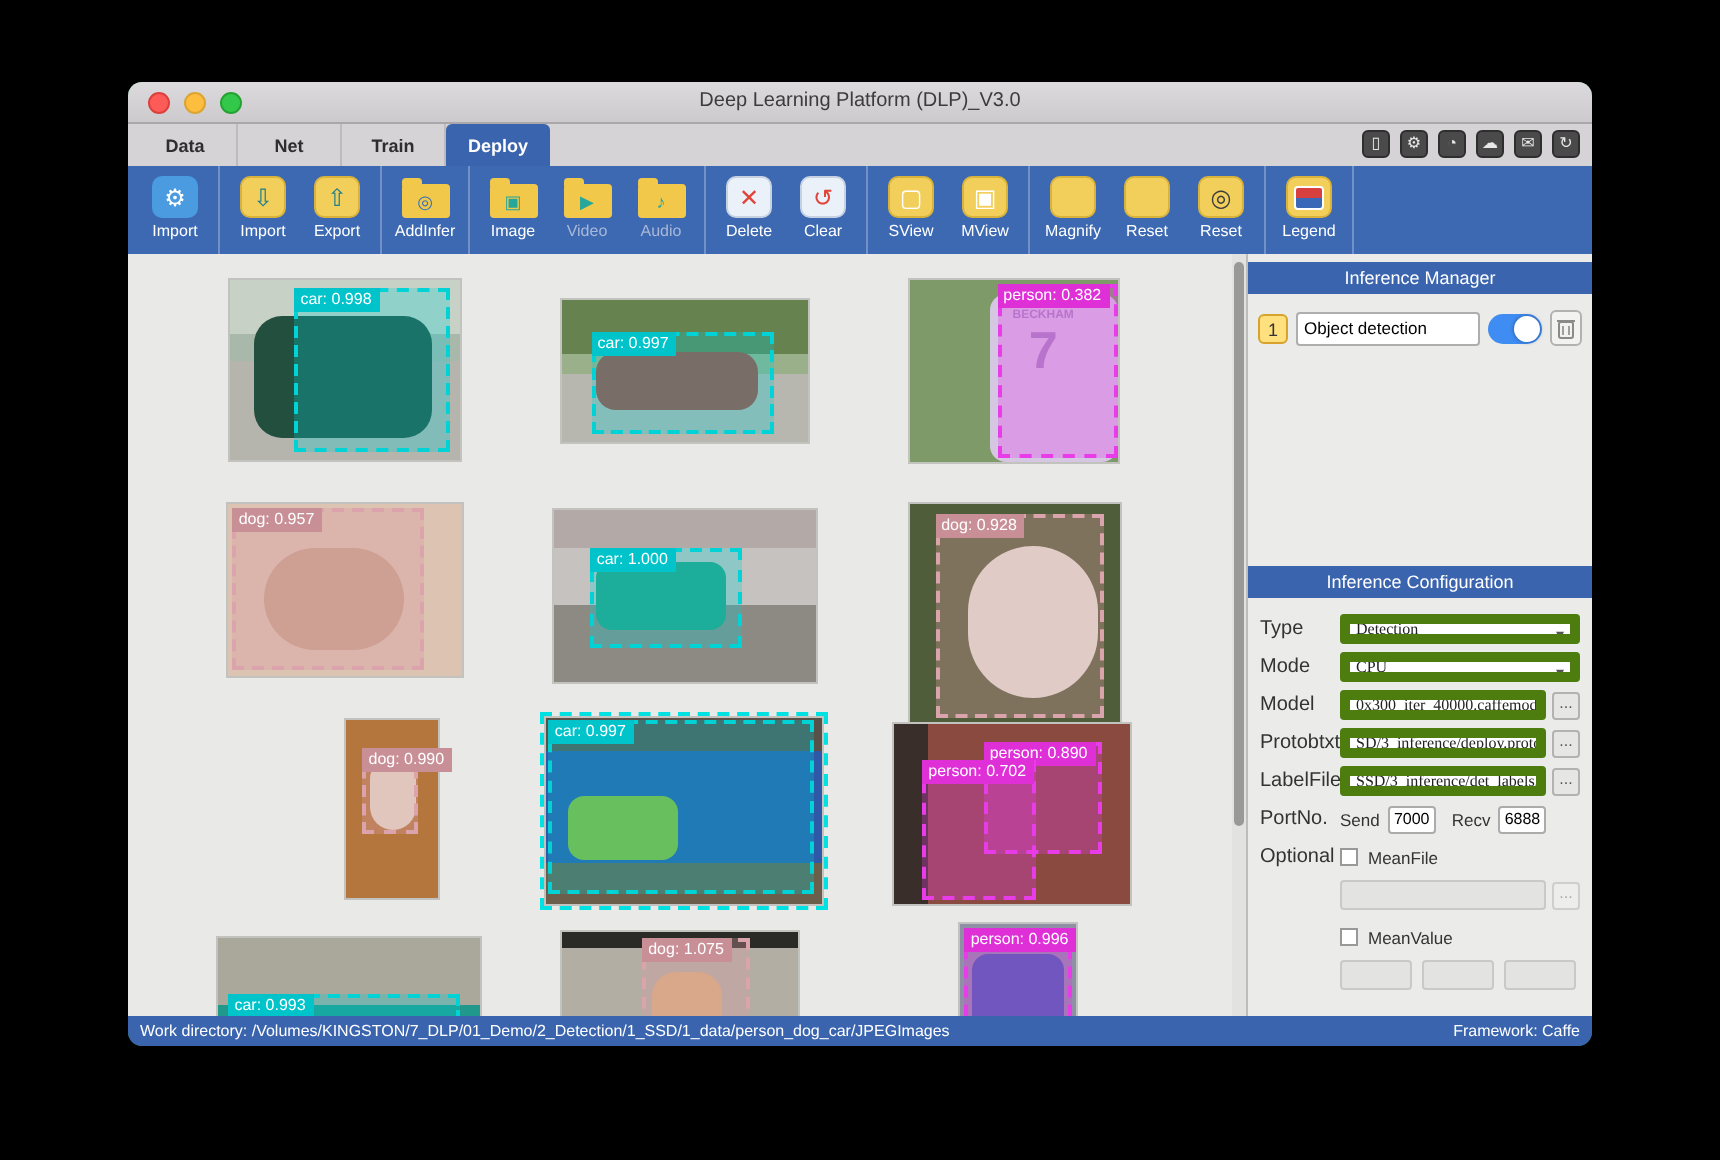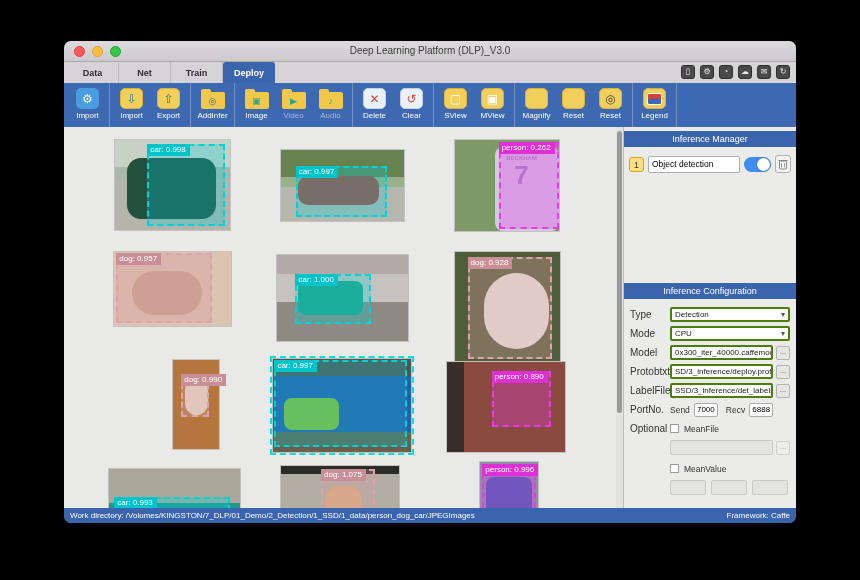--- a/index.html
+++ b/index.html
@@ -90,22 +90,22 @@
   .toggle { position:relative; width:27px; height:15px; border-radius:8px; background:#3f8cf3; }
   .knob { position:absolute; right:1px; top:1px; width:13px; height:13px; border-radius:50%;
     background:#fff; box-shadow:0 0 2px rgba(0,0,0,.4); }
   .trash-btn { width:16px; height:18px; border:1px solid #b2b2b2; border-radius:3px;
     background:#f2f2f0; display:flex; align-items:center; justify-content:center; }
 
   .cfg-form { padding:2px 6px 0 6px; }
   .crow { display:flex; align-items:center; margin-bottom:4px; min-height:15px; }
   .clabel { width:40px; font-size:10px; color:#333; flex-shrink:0; }
   .select, .cinput { position:relative; flex:1; height:15px; background:#fff;
-    border:2px solid #4d7c0f; border-radius:2px; font-size:8px; color:#222;
-    display:flex; align-items:center; padding:0 10px 0 3px; overflow:hidden; white-space:nowrap; }
+    border:5px solid #4d7c0f; border-radius:2px; font-size:8px; color:#222;
+    display:flex; align-items:center; padding:0 10px 0 3px; overflow:hidden; white-space:nowrap;font-family:Liberation Serif, serif; }
   .select .caret { position:absolute; right:3px; top:1px; font-size:8px; color:#555; }
   .dots-btn { width:14px; height:14px; margin-left:3px; background:#e6e6e4;
     border:1px solid #b2b2b2; border-radius:2px; font-size:8px; color:#555;
     line-height:10px; text-align:center; flex-shrink:0; }
   .dots-btn.disabled { color:#aaa; background:#ededeb; border-color:#cecece; }
   .params { margin-left:40px; font-size:8.5px; color:#333; display:flex; align-items:center; gap:4px; }
   .tri { font-size:7px; color:#444; }
   .port-lbl { font-size:8.5px; color:#333; margin-right:4px; }
   .port-input { width:24px; height:14px; border:1px solid #ababab; border-radius:2px;
     font-size:8px; text-align:center; margin-right:8px; font-family:"Liberation Sans", sans-serif; }
@@ -278,24 +278,24 @@
           </div>
           <div class="cell" style="left: 390px; top: 12px; width: 106px; height: 93px;">
             <div class="photo" style="background: linear-gradient(rgb(125, 154, 104) 0%, rgb(125, 154, 104) 100%);">
               <div class="subject" style="left: 38%; top: 8%; width: 62%; height: 92%; background: rgb(213, 198, 226); border-radius: 8px;"></div>
               <div class="ovtext">
                 <span style="font-size: 6px; color: rgb(164, 140, 192);">BECKHAM</span>
                 <span style="font-size: 26px; color: rgb(164, 140, 192);">7</span>
               </div>
             </div>
             <div class="dbox person" style="left: 42%; top: 2%; width: 58%; height: 96%;">
-              <span class="chip">person: 0.262</span>
-            </div>
-          </div>
-          <div class="cell" style="left: 49px; top: 124px; width: 119px; height: 76px;">
+              <span class="chip">person: 0.382</span>
+            </div>
+          </div>
+          <div class="cell" style="left: 49px; top: 124px; width: 119px; height: 88px;">
             <div class="photo" style="background: linear-gradient(rgb(221, 195, 178) 0%, rgb(221, 195, 178) 100%);">
               <div class="subject" style="left: 15%; top: 25%; width: 60%; height: 60%; background: rgb(200, 161, 140); border-radius: 50px;"></div>
             </div>
             <div class="dbox dog" style="left: 2%; top: 2%; width: 82%; height: 94%;">
               <span class="chip">dog: 0.957</span>
             </div>
           </div>
           <div class="cell" style="left: 212px; top: 127px; width: 133px; height: 88px;">
             <div class="photo" style="background: linear-gradient(rgb(179, 170, 168) 0%, rgb(179, 170, 168) 22%, rgb(198, 194, 191) 22%, rgb(198, 194, 191) 55%, rgb(141, 138, 132) 55%, rgb(141, 138, 132) 100%);">
               <div class="subject" style="left: 16%; top: 30%; width: 50%; height: 40%; background: rgb(39, 161, 131); border-radius: 8px;"></div>
@@ -327,20 +327,23 @@
             <div class="dbox car" style="left: 1%; top: 1%; width: 96%; height: 94%;">
               <span class="chip">car: 0.997</span>
             </div>
           </div>
           <div class="cell" style="left: 382px; top: 234px; width: 120px; height: 92px;">
             <div class="photo" style="background: linear-gradient(rgb(138, 74, 64) 0%, rgb(138, 74, 64) 100%);">
               <div class="subject" style="left: 0%; top: 0%; width: 14%; height: 100%; background: rgb(58, 46, 42); border-radius: 0px;"></div>
             </div>
             <div class="dbox person" style="left: 38%; top: 10%; width: 50%; height: 62%;">
               <span class="chip">person: 0.890</span>
+            </div>
+            <div class="dbox person" style="left: 12%; top: 20%; width: 48%; height: 78%;">
+              <span class="chip">person: 0.702</span>
             </div>
           </div>
           <div class="cell" style="left: 44px; top: 341px; width: 133px; height: 60px;">
             <div class="photo" style="background: linear-gradient(rgb(170, 167, 155) 0%, rgb(170, 167, 155) 58%, rgb(32, 153, 140) 58%, rgb(32, 153, 140) 100%);"></div>
             <div class="dbox car" style="left: 4%; top: 48%; width: 88%; height: 52%;">
               <span class="chip">car: 0.993</span>
             </div>
           </div>
           <div class="cell" style="left: 216px; top: 338px; width: 120px; height: 60px;">
             <div class="photo" style="background: linear-gradient(rgb(42, 42, 38) 0%, rgb(42, 42, 38) 14%, rgb(178, 174, 164) 14%, rgb(178, 174, 164) 100%);">

